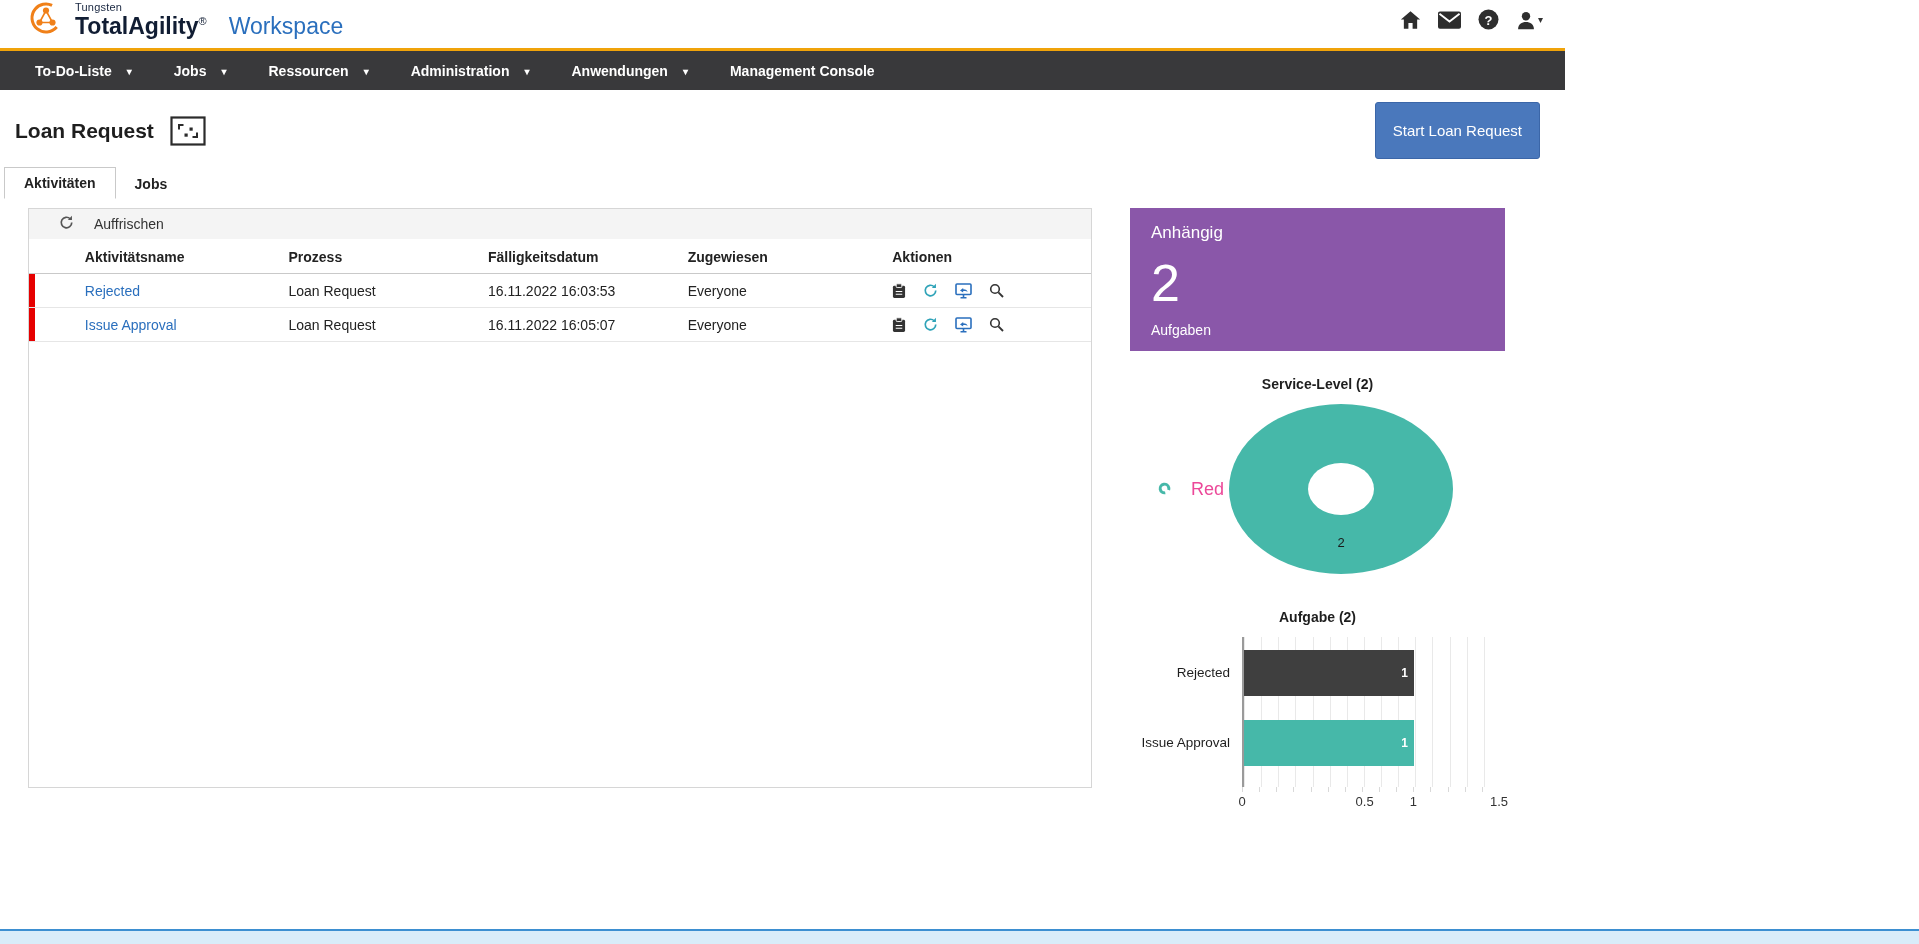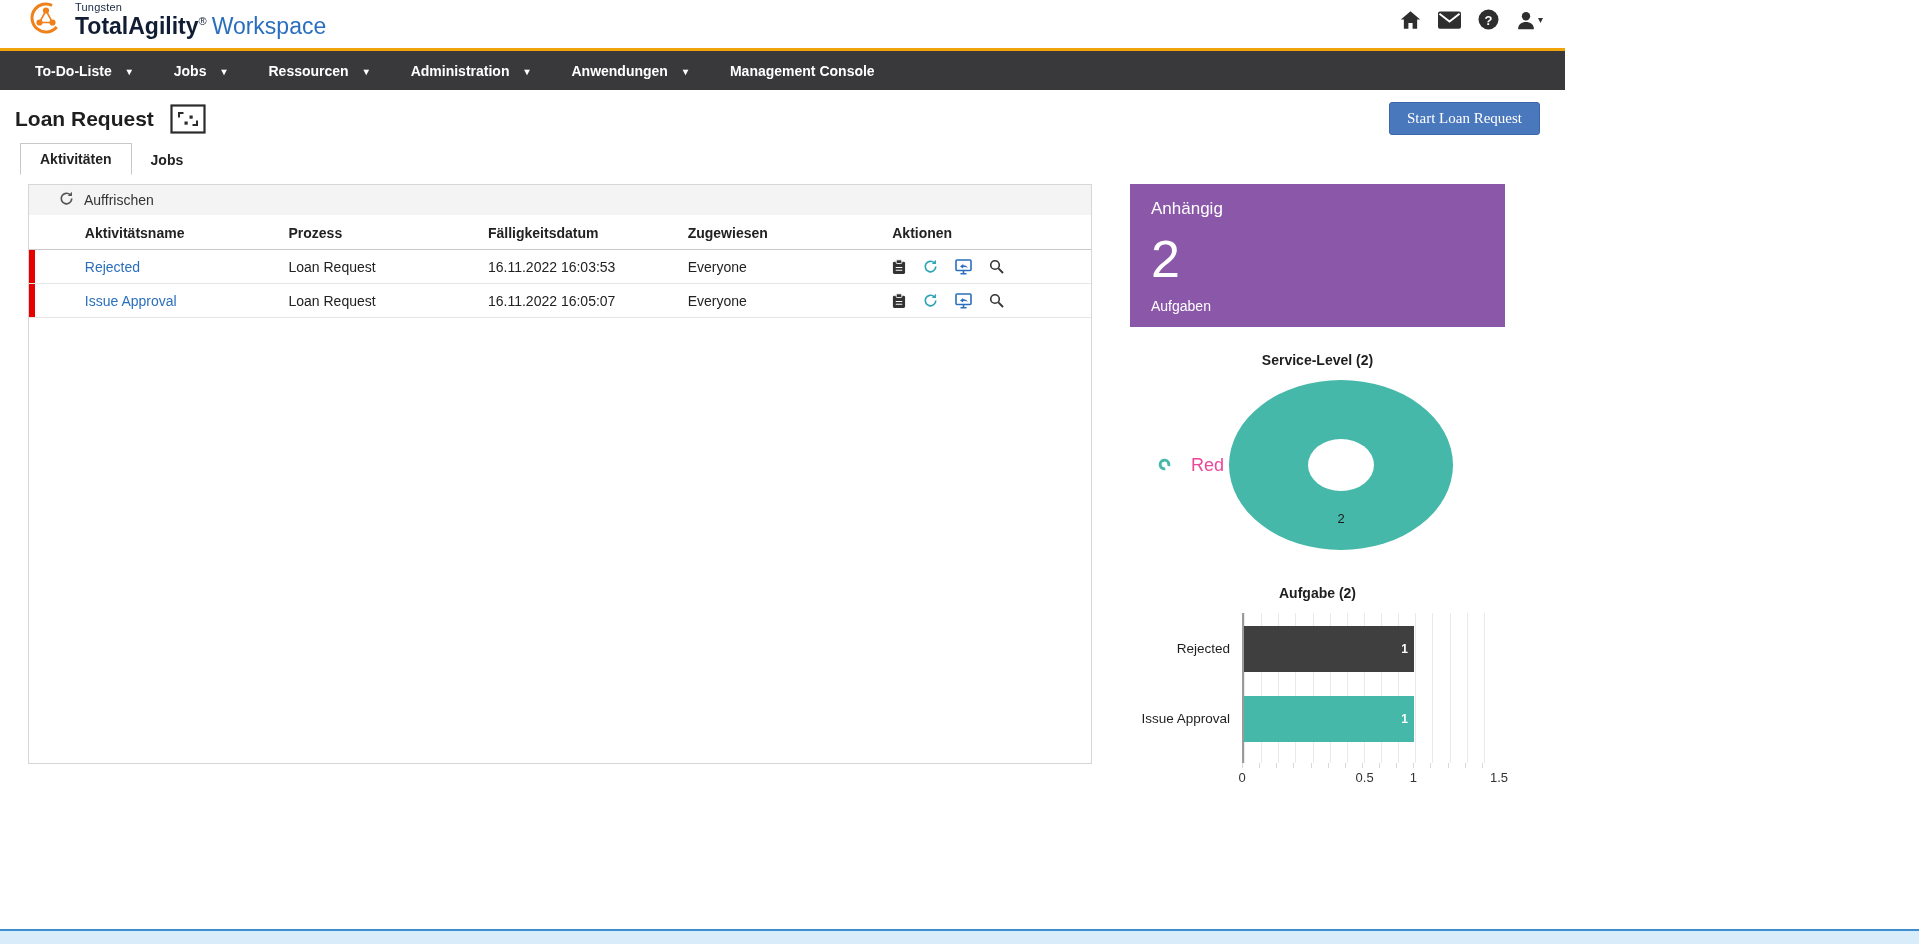--- a/index.html
+++ b/index.html
@@ -12,47 +12,47 @@
   .app { width:1565px; }
 
   
   .top-header { height:48px; display:flex; align-items:center; justify-content:space-between; padding:0 20px 9px 26px; background:#fff; }
   .brand { display:flex; align-items:center; gap:9px; }
   .brand-text { display:flex; flex-direction:column; line-height:1; }
   .brand-company { font-size:11px; color:#17253f; margin-bottom:2px; letter-spacing:.2px; }
   .brand-line { font-size:23px; }
   .brand-product { font-weight:bold; color:#111d33; }
   .brand-reg { font-size:11px; vertical-align:super; color:#111d33; }
-  .brand-suffix { color:#2a6fbd; margin-left:5px; font-weight:400; }
+  .brand-suffix { color:#2a6fbd; margin-left:22px; font-weight:400; }
   .header-icons { display:flex; align-items:center; gap:17px; padding-right:2px; }
   .hicon { display:inline-flex; align-items:center; cursor:pointer; }
   .hicon .caret { font-size:10px; color:#333; margin-left:2px; }
 
   .accent-line { height:3px; background:#f0a30a; }
 
   
   .nav { height:39px; background:#39393b; display:flex; align-items:center; padding-left:35px; gap:42px; }
   .nav-item { color:#fff; font-size:14px; font-weight:600; display:flex; align-items:center; gap:15px; cursor:pointer; white-space:nowrap; }
   .nav-item .caret { font-size:10px; line-height:1; position:relative; top:1px; }
 
   
   .title-row { display:flex; align-items:center; padding:12px 25px 8px 15px; }
   .page-title { font-size:21px; font-weight:bold; color:#1e1e1e; margin:0; }
   .expand-btn { margin-left:16px; cursor:pointer; display:inline-flex; }
-  .start-btn { margin-left:auto; background:#4a78bc; border:1px solid #3b66a8; color:#fff; font-size:15px; padding:7px 17px; border-radius:3px; cursor:pointer; font-family:Liberation Serif, serif; }
-
-  
-  .tabs { display:flex; padding-left:20px; align-items:flex-end; }
+  .start-btn { margin-left:auto; background:#4a78bc; border:1px solid #3b66a8; color:#fff; font-size:15px; padding:19px 17px; border-radius:3px; cursor:pointer; font-family:Liberation Sans, sans-serif; }
+
+  
+  .tabs { display:flex; padding-left:4px; align-items:flex-end; }
   .tab { font-size:14px; font-weight:bold; color:#222; padding:7px 19px; cursor:pointer; }
   .tab.active { background:#fff; border:1px solid #c9c9c9; border-bottom:1px solid #fff; }
 
   
   .content { display:flex; padding:9px 0 0 28px; gap:38px; }
   .panel { width:1064px; height:580px; border:1px solid #d6d6d6; background:#fff; }
-  .refresh-bar { height:30px; background:#f4f4f4; display:flex; align-items:center; gap:10px; padding-left:30px; font-size:14px; color:#333; cursor:pointer; }
+  .refresh-bar { height:30px; background:#f4f4f4; display:flex; align-items:center; gap:20px; padding-left:30px; font-size:14px; color:#333; cursor:pointer; }
 
   table.activity-table { width:100%; border-collapse:collapse; font-size:14px; margin-top:2px; }
   .activity-table th { text-align:left; font-weight:bold; color:#222; padding:8px 4px 8px 0; border-bottom:1px solid #c9c9c9; }
   .activity-table td { padding:0 4px 0 0; border-bottom:1px solid #e6e6e6; height:33px; }
   .col-ind { width:56px; }
   .col-name { width:204px; }
   .col-proc { width:200px; }
   .col-due  { width:200px; }
   .col-assigned { width:205px; }
   .col-actions { width:199px; }

